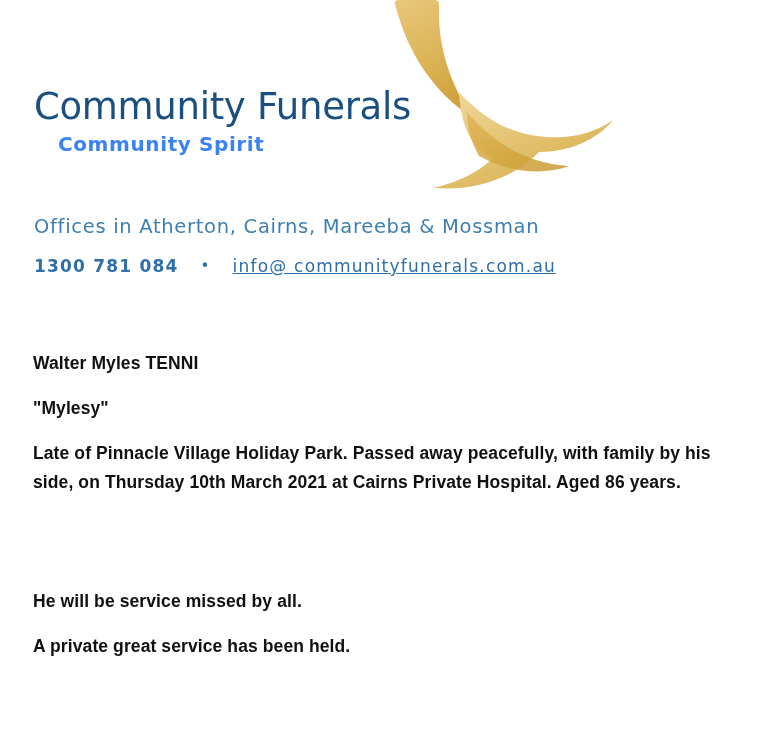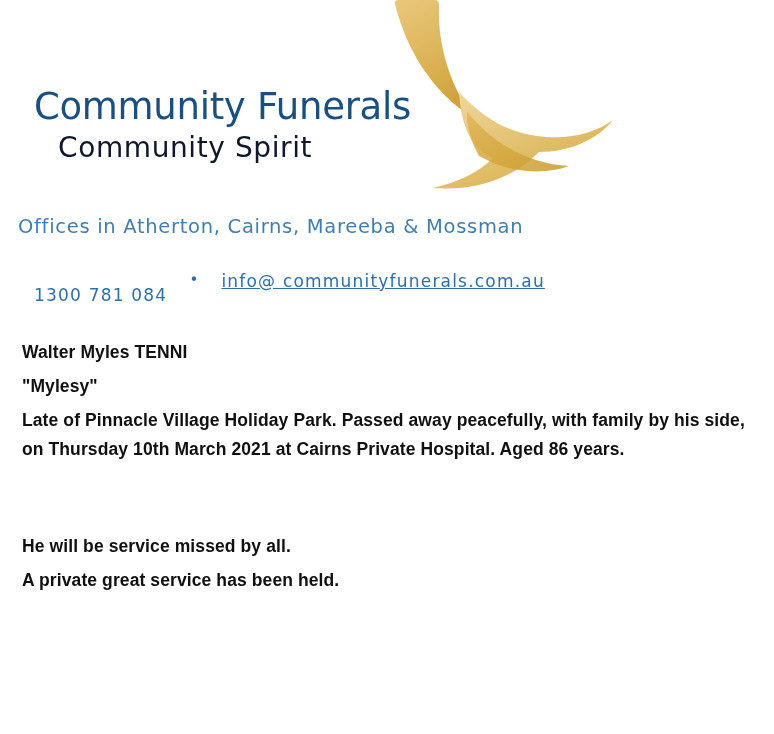--- a/index.html
+++ b/index.html
@@ -41,71 +41,71 @@
     font-family: "DejaVu Sans", sans-serif;
     font-size: 37px;
     font-weight: 400;
     letter-spacing: -0.3px;
     color: #1a4f82;
     line-height: 1;
     white-space: nowrap;
   }
   .brand-tagline {
     font-family: "DejaVu Sans", sans-serif;
-    font-size: 28px;
-    font-weight: 400;
+    font-size: 20px;
+    font-weight: 700;
     letter-spacing: 0.6px;
-    color: #0f172a;
+    color: #3b82f6;
     line-height: 1;
     margin-top: 9px;
     margin-left: 24px;
     white-space: nowrap;
   }
 
   .offices-line {
     position: absolute;
-    left: 18px;
+    left: 34px;
     top: 215px;
     font-family: "DejaVu Sans", sans-serif;
     font-size: 19.5px;
     letter-spacing: 0.7px;
     color: #3f7fb0;
     white-space: nowrap;
   }
 
   .contact-line {
     position: absolute;
     left: 34px;
     top: 256px;
     font-family: "DejaVu Sans", sans-serif;
     font-size: 17px;
     letter-spacing: 1.2px;
     color: #2f6fa8;
     white-space: nowrap;
     display: flex;
     align-items: center;
   }
-  .contact-phone { font-weight: 400; margin-top: 29px; }
+  .contact-phone { font-weight: 700; }
   .contact-sep {
     display: inline-block;
     margin: 0 22px;
     font-size: 15px;
     line-height: 1;
   }
   .contact-email { font-weight: 400; text-decoration: underline; }
 
   
   .notice {
     position: absolute;
     left: 17px;
     top: 333px;
     width: 748px;
   }
   .notice p {
-    margin: 5px;
+    margin: 16px;
     font-family: "Liberation Sans", sans-serif;
     font-size: 17.5px;
     font-weight: bold;
     line-height: 29px;
     color: #101010;
     letter-spacing: 0.1px;
   }
   .para-gap { height: 29px; }
 </style>
 </head>

